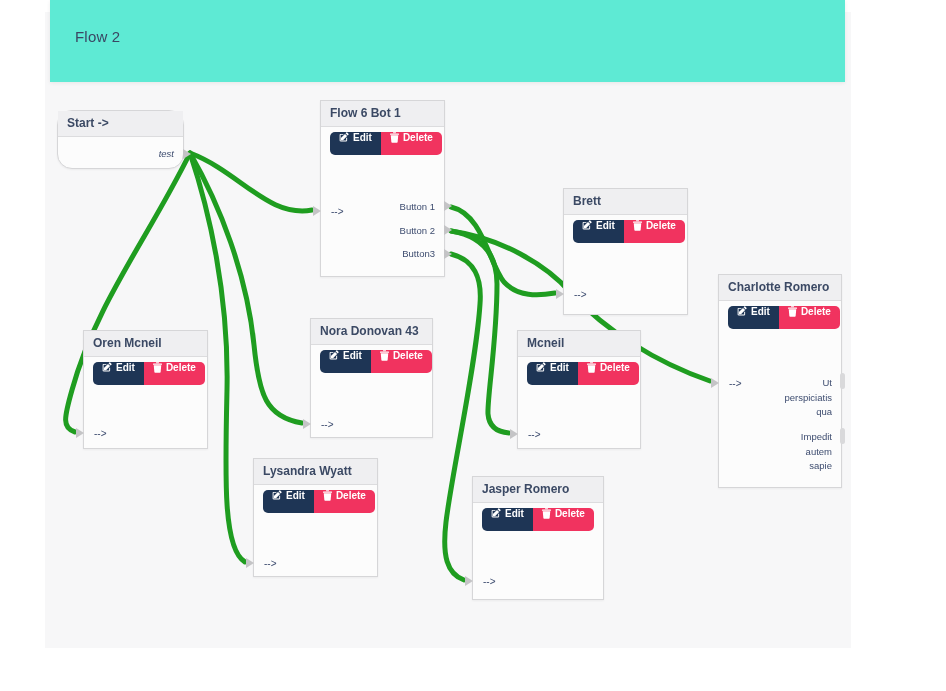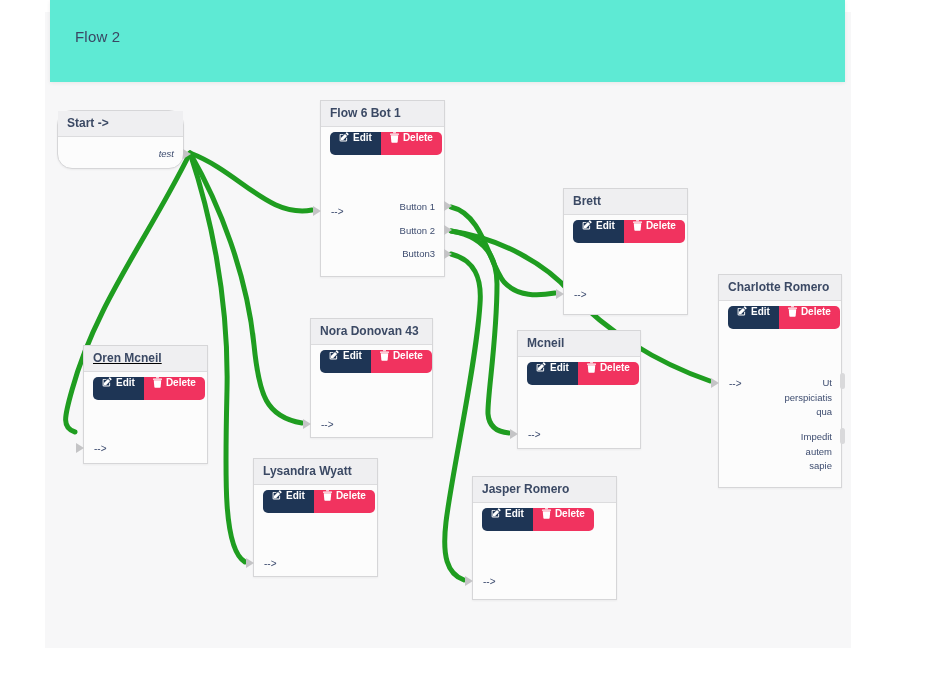--- a/index.html
+++ b/index.html
@@ -127,21 +127,21 @@
         <div class="conn conn-in" style="top: 103px;"></div>
         <div class="output" style="top: 123px;">Ut
 perspiciatis
 qua</div>
         <div class="bump" style="top: 98px;"></div>
         <div class="output" style="top: 177px;">Impedit
 autem
 sapie</div>
         <div class="bump" style="top: 153px;"></div>
       </div>
-      <div class="node" style="left: 83px; top: 345px; width: 125px; height: 119px; text-decoration: underline;">
+      <div class="node" style="left: 83px; top: 330px; width: 125px; height: 119px;">
     <div class="node-header">Oren Mcneil</div>
     <div class="btn-group">
       <button class="btn edit">
         <svg width="10" height="10" viewBox="0 0 16 16" fill="#fff" aria-hidden="true">
           <path d="M15.1 2.9 13.1.9a1 1 0 0 0-1.4 0l-1.2 1.2 3.4 3.4 1.2-1.2a1 1 0 0 0 0-1.4zM9.6 3 3 9.6V13h3.4L13 6.4 9.6 3z"></path>
           <path d="M13 9v4.5c0 .8-.7 1.5-1.5 1.5h-9C1.7 15 1 14.3 1 13.5v-9C1 3.7 1.7 3 2.5 3H7v1.5H2.5v9h9V9H13z"></path>
         </svg>
         <span>Edit</span>
       </button>
       <button class="btn delete">
@@ -215,21 +215,21 @@
           <path d="M1 4h10l-.8 9a1 1 0 0 1-1 .9H2.8a1 1 0 0 1-1-.9L1 4z"></path>
           <rect x="0" y="1.8" width="12" height="1.5" rx="0.4"></rect>
           <rect x="4" y="0" width="4" height="1.4" rx="0.4"></rect>
         </svg>
         <span>Delete</span>
       </button>
     </div>
   <div class="io-input" style="top: 104px;">--&gt;</div>
         <div class="conn conn-in" style="top: 99px;"></div>
       </div>
-      <div class="node" style="left: 472px; top: 476px; width: 145px; height: 124px;">
+      <div class="node" style="left: 472px; top: 476px; width: 132px; height: 124px;">
     <div class="node-header">Jasper Romero</div>
     <div class="btn-group">
       <button class="btn edit">
         <svg width="10" height="10" viewBox="0 0 16 16" fill="#fff" aria-hidden="true">
           <path d="M15.1 2.9 13.1.9a1 1 0 0 0-1.4 0l-1.2 1.2 3.4 3.4 1.2-1.2a1 1 0 0 0 0-1.4zM9.6 3 3 9.6V13h3.4L13 6.4 9.6 3z"></path>
           <path d="M13 9v4.5c0 .8-.7 1.5-1.5 1.5h-9C1.7 15 1 14.3 1 13.5v-9C1 3.7 1.7 3 2.5 3H7v1.5H2.5v9h9V9H13z"></path>
         </svg>
         <span>Edit</span>
       </button>
       <button class="btn delete">

